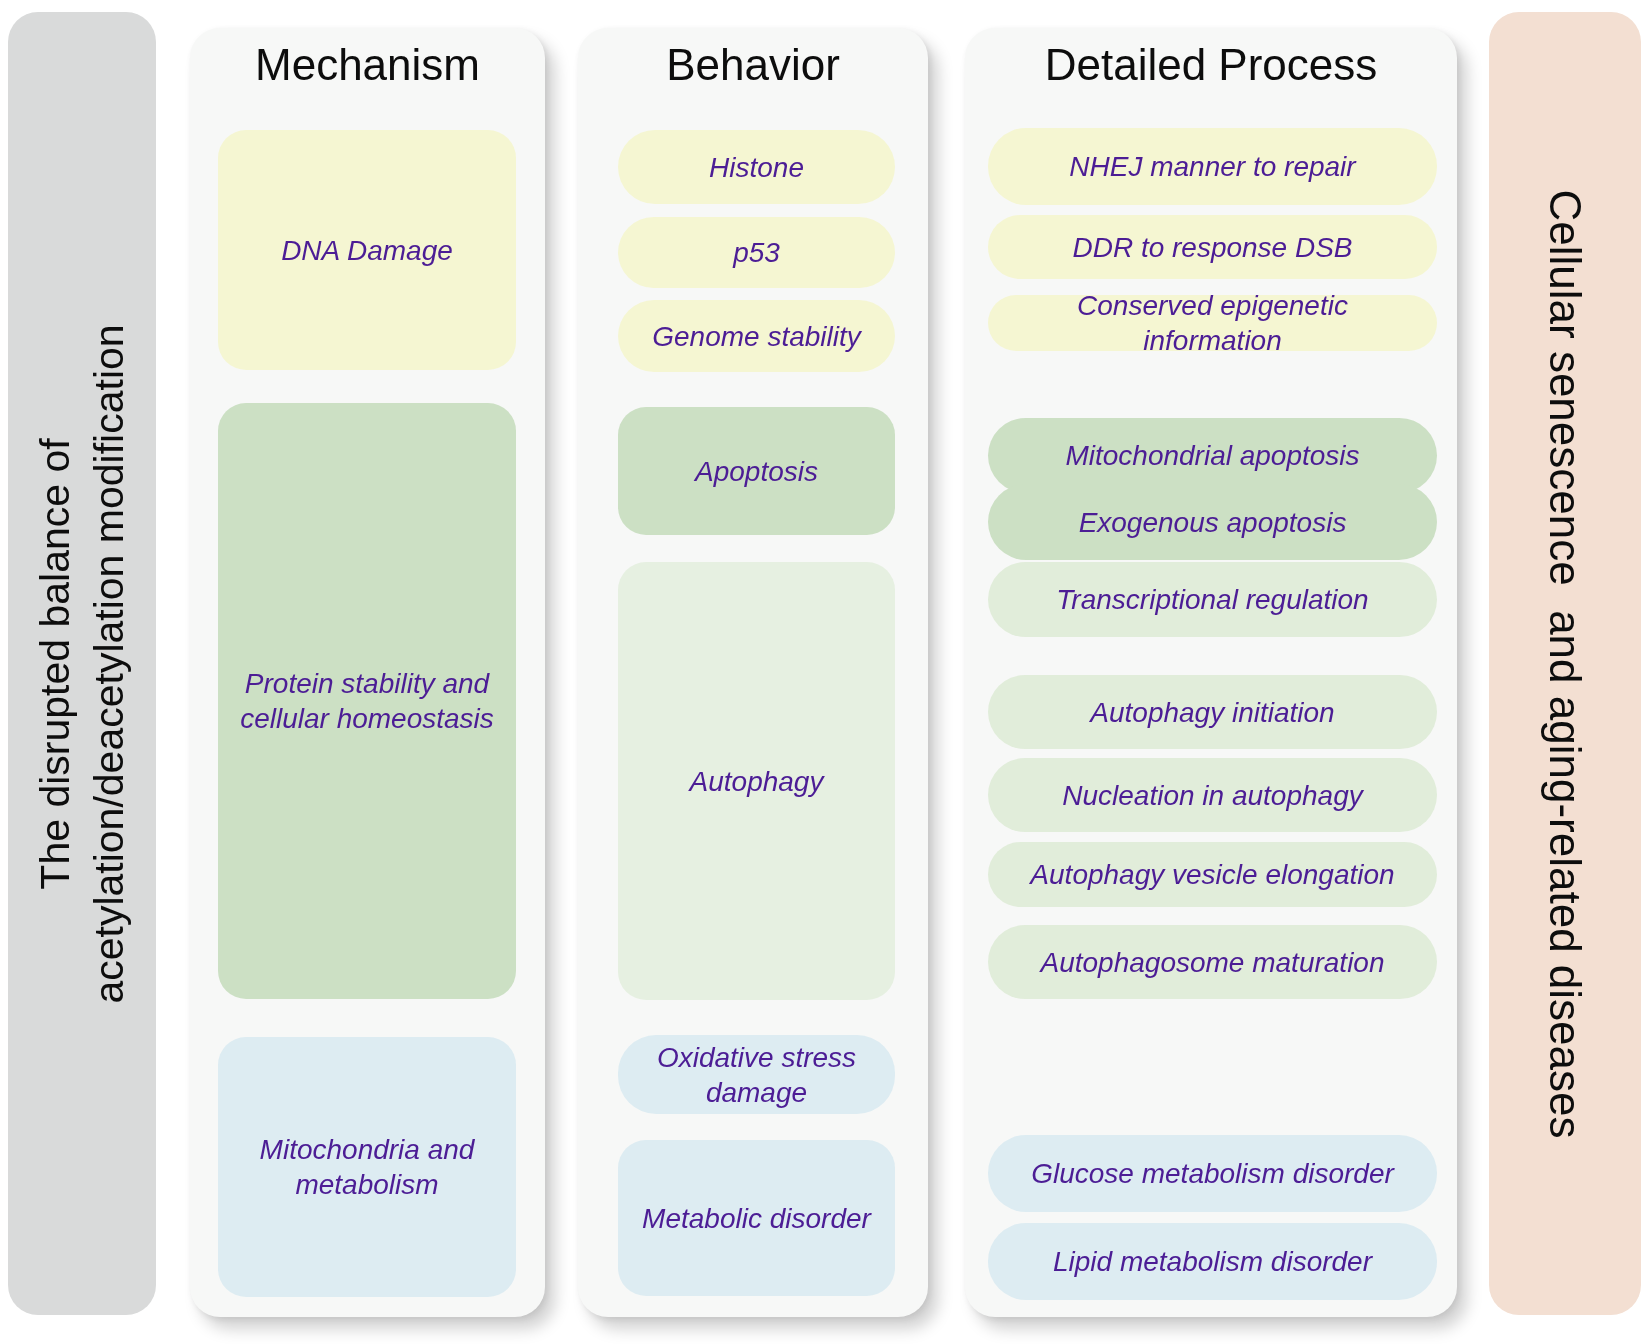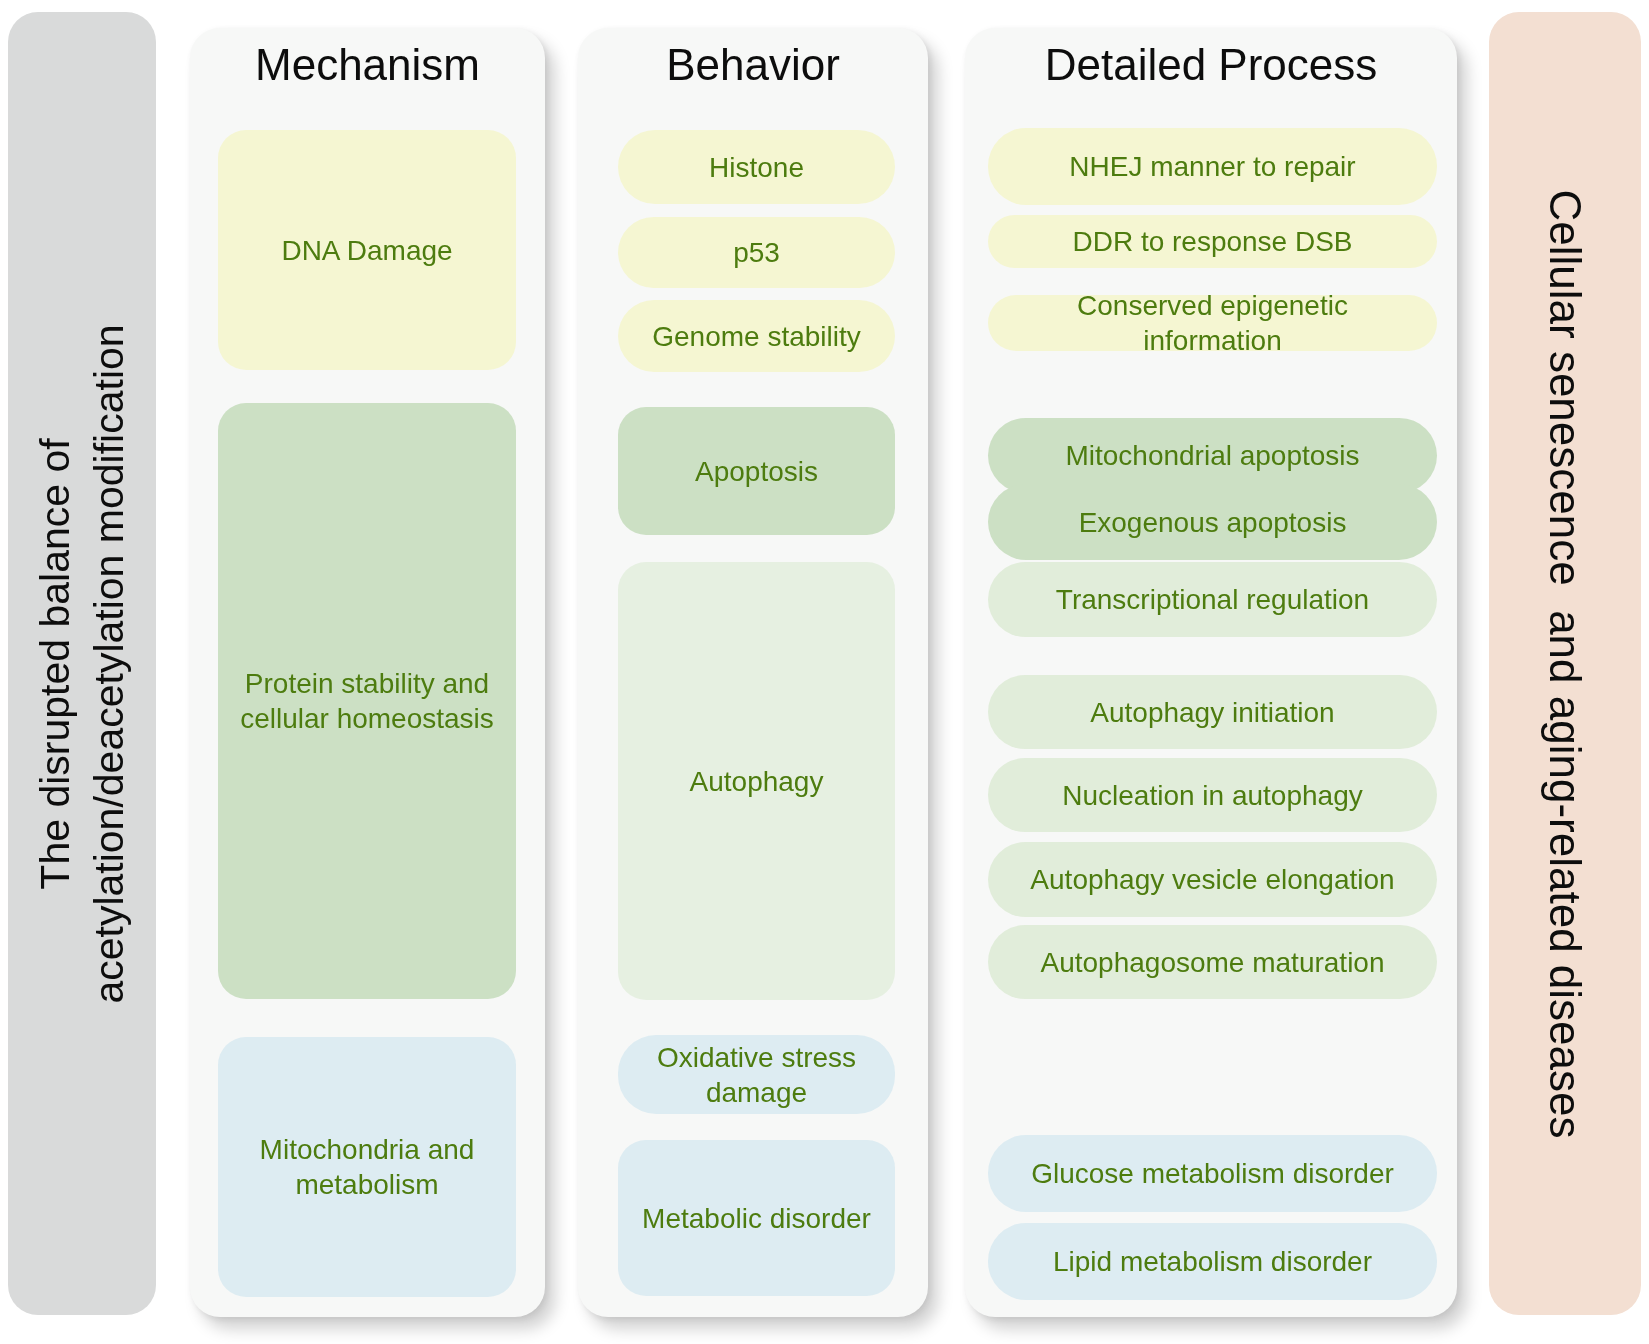--- a/index.html
+++ b/index.html
@@ -27,21 +27,22 @@
   .panel.behavior{left:578px;width:350px;}
   .panel.detailed{left:965px;width:492px;}
   .col-title{
     margin:0;position:absolute;top:12px;left:0;right:0;
     text-align:center;font-size:44px;font-weight:400;
   }
   
   .box{
     position:absolute;display:flex;align-items:center;justify-content:center;
     text-align:center;font-size:28px;line-height:1.25;white-space:pre-line;
-    color:#4d7c0f;
+    color:#4c1d95;
+    font-style:italic;
   }
   .box-lg{border-radius:28px;}
   .box-sm{border-radius:38px;}
   
   .yellow{background:#f5f6d2;} .green{background:#cce0c4;}
   .lgreen{background:#e1edda;} .lgreen2{background:#e6f0e1;} .blue{background:#ddecf2;}
   
   .panel.mechanism .box{left:28px;width:298px;}
   .m1{top:102px;height:240px;}
   .m2{top:375px;height:596px;}
@@ -51,28 +52,28 @@
   .b1{top:102px;height:74px;}
   .b2{top:189px;height:71px;}
   .b3{top:272px;height:72px;}
   .b4{top:379px;height:128px;}
   .b5{top:534px;height:438px;}
   .b6{top:1007px;height:79px;}
   .b7{top:1112px;height:156px;}
   
   .panel.detailed .box{left:23px;width:449px;}
   .d1{top:100px;height:77px;}
-  .d2{top:187px;height:53px;}
+  .d2{top:187px;height:64px;}
   .d3{top:267px;height:56px;}
   .d4{top:390px;height:75px;}
   .d5{top:456px;height:76px;}
   .d6{top:534px;height:75px;}
   .d7{top:647px;height:74px;}
   .d8{top:730px;height:74px;}
-  .d9{top:814px;height:75px;}
+  .d9{top:814px;height:65px;}
   .d10{top:897px;height:74px;}
   .d11{top:1007px;height:79px;}
   .d12{top:1107px;height:77px;}
   .d13{top:1195px;height:77px;}
 </style>
 </head>
 <body>
 
 <div class="page">
 

